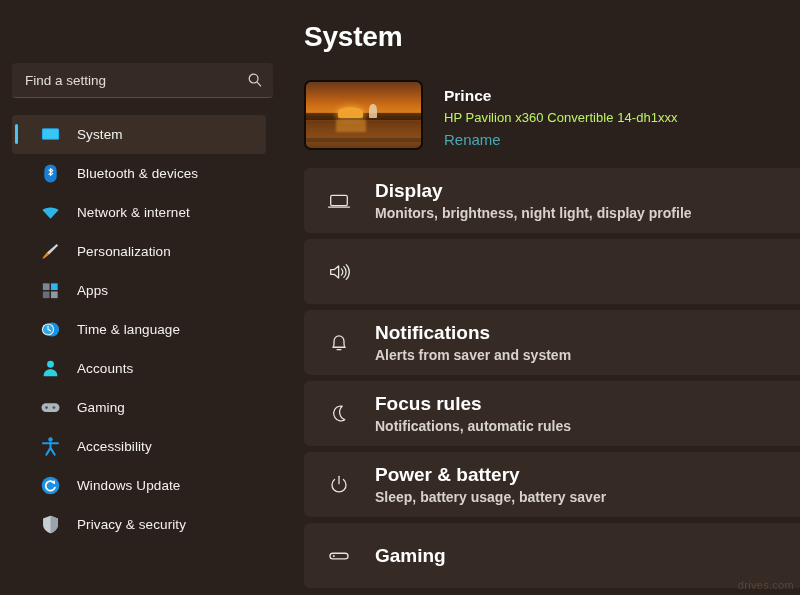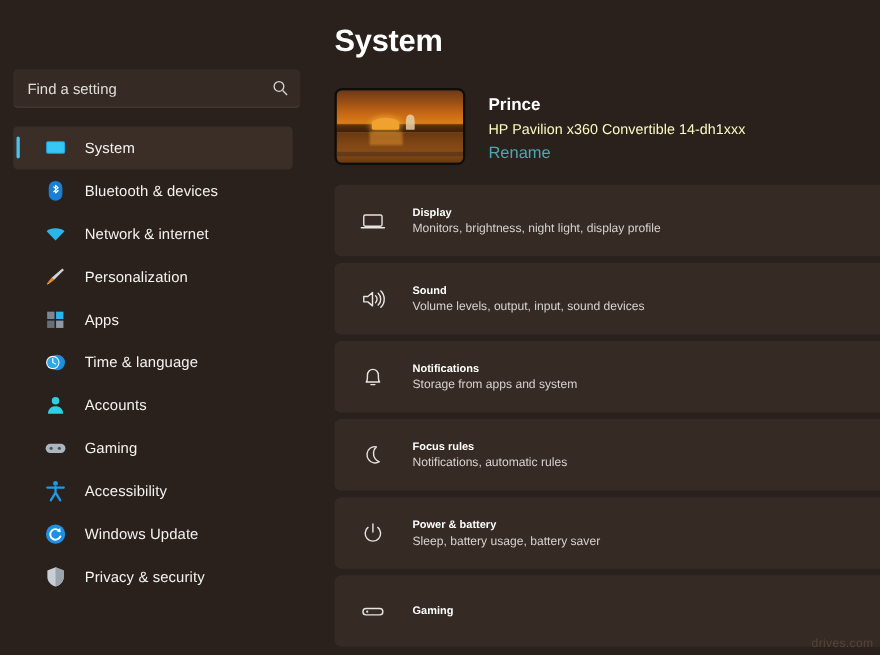--- a/index.html
+++ b/index.html
@@ -129,21 +129,21 @@
     filter: blur(1px);
   }
   .thumb-pier {
     position: absolute; left: 0; right: 0; bottom: 9%;
     height: 6%;
     background: rgba(90,55,25,.8);
   }
 
   #device-meta { margin-left: 21px; padding-top: 5px; }
   #device-name { font-size: 15.5px; font-weight: bold; color: #ffffff; }
-  #device-model { font-size: 13px; color: #fef9c3; margin-top: 5px; letter-spacing: .05px; }
+  #device-model { font-size: 13px; color: #bef264; margin-top: 5px; letter-spacing: .05px; }
   #rename-link {
     font-size: 15px; color: #4aa8b5;
     margin-top: 6px; display: inline-block; cursor: pointer;
   }
 
   
   #cards { margin-top: 18px; }
   .card {
     background: #362a24;
     border-radius: 6px;
@@ -154,22 +154,22 @@
     padding-left: 22px;
     cursor: default;
   }
   .card-ico {
     width: 26px; height: 26px;
     flex: 0 0 26px;
     margin-right: 23px;
     display: flex; align-items: center; justify-content: center;
     color: #e8e4e0;
   }
-  .card-title { font-size: 10px; font-weight: bold; color: #ffffff; }
-  .card-sub { font-size: 11px; color: #d8d2cd; margin-top: 3px; }
+  .card-title { font-size: 19px; font-weight: bold; color: #ffffff; }
+  .card-sub { font-size: 14px; color: #d8d2cd; margin-top: 3px; font-weight: bold; }
 
   #watermark {
     position: absolute;
     right: 6px; bottom: 4px;
     font-size: 11px;
     color: #55453c;
     letter-spacing: .3px;
   }
 </style>
 </head>
@@ -348,36 +348,32 @@
 
       <div class="card">
         <span class="card-ico">
           <svg viewBox="0 0 26 26" width="24" height="24" fill="none" stroke="#e8e4e0" stroke-width="1.4">
             <path d="M4 10.4 L8 10.4 L12.6 6.4 L12.6 19.6 L8 15.6 L4 15.6 Z" stroke-linejoin="round"></path>
             <path d="M15.6 9.6 A4.6 4.6 0 0 1 15.6 16.4" stroke-linecap="round"></path>
             <path d="M18.2 7.2 A8 8 0 0 1 18.2 18.8" stroke-linecap="round"></path>
             <path d="M20.8 5 A11.2 11.2 0 0 1 20.8 21" stroke-linecap="round"></path>
           </svg>
         </span>
-        <div>
-          <div class="card-title">Sound</div>
-          <div class="card-sub">Volume levels, output, input, sound devices</div>
-        </div>
       </div>
 
       <div class="card">
         <span class="card-ico">
           <svg viewBox="0 0 26 26" width="24" height="24" fill="none" stroke="#e8e4e0" stroke-width="1.4">
             <path d="M6.4 17.6 C6.4 17.6 7.6 16.6 7.6 13.2 L7.6 11 C7.6 7.8 10 5.2 13 5.2 C16 5.2 18.4 7.8 18.4 11 L18.4 13.2 C18.4 16.6 19.6 17.6 19.6 17.6 Z" stroke-linejoin="round"></path>
             <path d="M11 20.2 L15 20.2" stroke-linecap="round"></path>
           </svg>
         </span>
         <div>
           <div class="card-title">Notifications</div>
-          <div class="card-sub">Storage from apps and system</div>
+          <div class="card-sub">Alerts from saver and system</div>
         </div>
       </div>
 
       <div class="card">
         <span class="card-ico">
           <svg viewBox="0 0 26 26" width="24" height="24" fill="none" stroke="#e8e4e0" stroke-width="1.4">
             <path d="M16.4 4.6 C13.2 7.4 12.6 12.6 15.2 16.2 C16.2 17.6 17.6 18.6 19.2 19.2 C16 21.4 11.4 20.8 8.8 17.2 C6.2 13.6 6.8 8.6 10.2 6 C12 4.6 14.4 4.1 16.4 4.6 Z" stroke-linejoin="round"></path>
           </svg>
         </span>
         <div>

